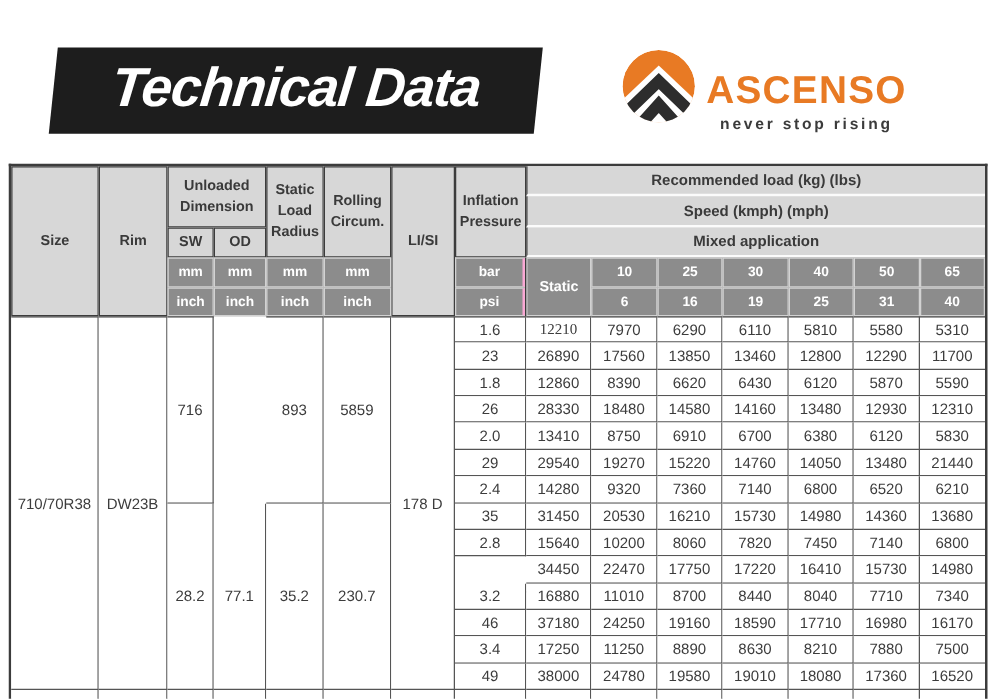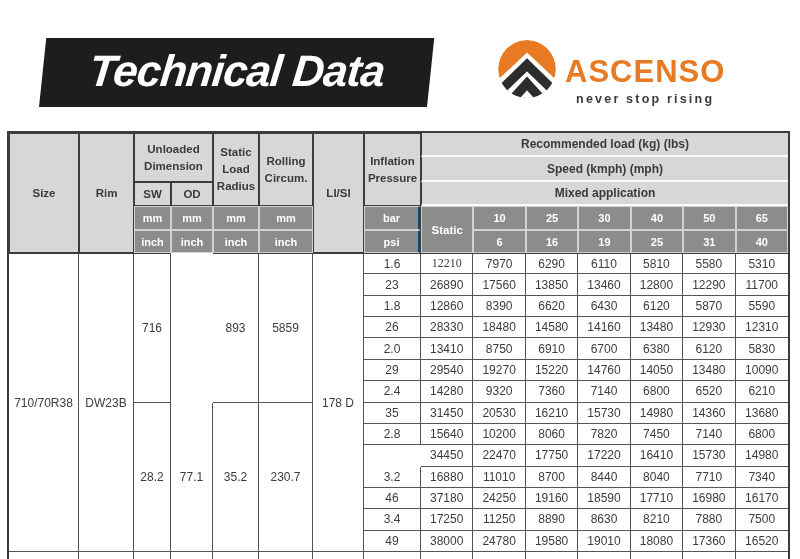--- a/index.html
+++ b/index.html
@@ -45,21 +45,21 @@
   
   .banner{
     background:#d7d7d7;border-left:1px solid #3c3c3c;border-bottom:2px solid #fbfbfb;
     color:#3a3a3a;font-weight:bold;font-size:12px;
   }
   
   .du{
     background:#8c8c8c;border:1.5px solid #d2d2d2;
     color:#ffffff;font-weight:bold;font-size:11px;
   }
-  .du.wide-r{border-right:3px solid #0c4a6e;}
+  .du.wide-r{border-right:3px solid #f9a8d4;}
   .sep-dark{grid-area:4/8/6/9;justify-self:end;width:1.5px;background:#3c3c3c;z-index:2;}
   
   .d{
     background:#ffffff;border-right:1px solid #555555;border-bottom:1px solid #555555;
     color:#3c3c3c;font-size:12px;
   }
   .d.lastcol{border-right:none;}
   .rt{border-top:1.5px solid #3c3c3c;}
   .partial{border-right:1px solid #555555;border-bottom:none;background:#ffffff;}
   .partial.lastcol{border-right:none;}
@@ -184,21 +184,21 @@
     <div class="cell d" style="grid-area: 10 / 13 / 11 / 14;">6380</div>
     <div class="cell d" style="grid-area: 10 / 14 / 11 / 15;">6120</div>
     <div class="cell d lastcol" style="grid-area: 10 / 15 / 11 / 16;">5830</div>
     <div class="cell d" style="grid-area: 11 / 8 / 12 / 9;">29</div>
     <div class="cell d" style="grid-area: 11 / 9 / 12 / 10;">29540</div>
     <div class="cell d" style="grid-area: 11 / 10 / 12 / 11;">19270</div>
     <div class="cell d" style="grid-area: 11 / 11 / 12 / 12;">15220</div>
     <div class="cell d" style="grid-area: 11 / 12 / 12 / 13;">14760</div>
     <div class="cell d" style="grid-area: 11 / 13 / 12 / 14;">14050</div>
     <div class="cell d" style="grid-area: 11 / 14 / 12 / 15;">13480</div>
-    <div class="cell d lastcol" style="grid-area: 11 / 15 / 12 / 16;">10090</div>
+    <div class="cell d lastcol" style="grid-area: 11 / 15 / 12 / 16;">21440</div>
     <div class="cell d" style="grid-area: 12 / 8 / 13 / 9;">2.4</div>
     <div class="cell d" style="grid-area: 12 / 9 / 13 / 10;">14280</div>
     <div class="cell d" style="grid-area: 12 / 10 / 13 / 11;">9320</div>
     <div class="cell d" style="grid-area: 12 / 11 / 13 / 12;">7360</div>
     <div class="cell d" style="grid-area: 12 / 12 / 13 / 13;">7140</div>
     <div class="cell d" style="grid-area: 12 / 13 / 13 / 14;">6800</div>
     <div class="cell d" style="grid-area: 12 / 14 / 13 / 15;">6520</div>
     <div class="cell d lastcol" style="grid-area: 12 / 15 / 13 / 16;">6210</div>
     <div class="cell d" style="grid-area: 13 / 8 / 14 / 9;">35</div>
     <div class="cell d" style="grid-area: 13 / 9 / 14 / 10;">31450</div>

